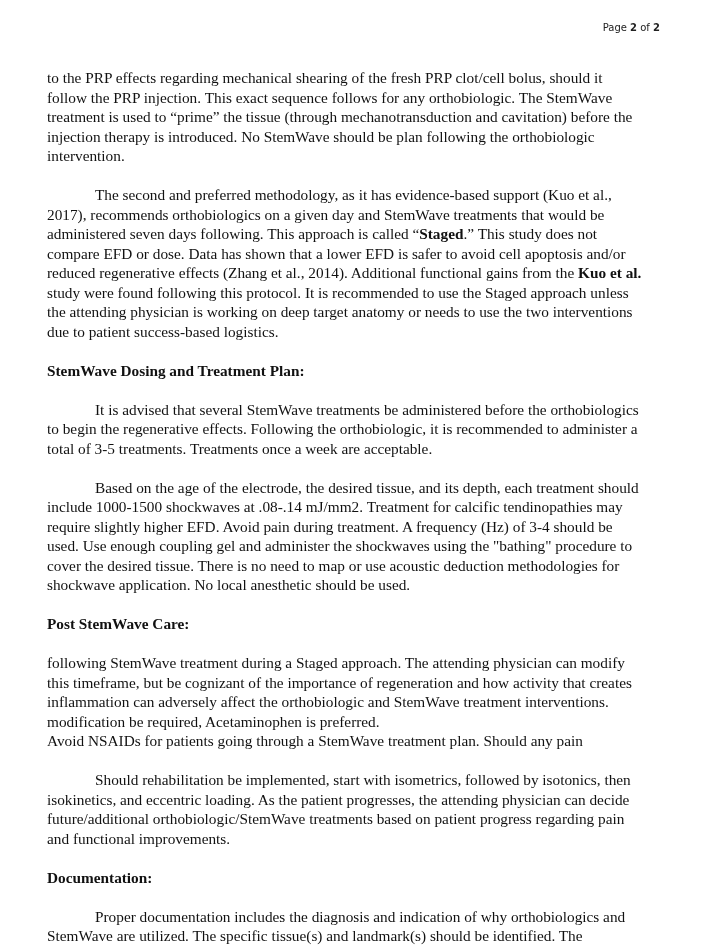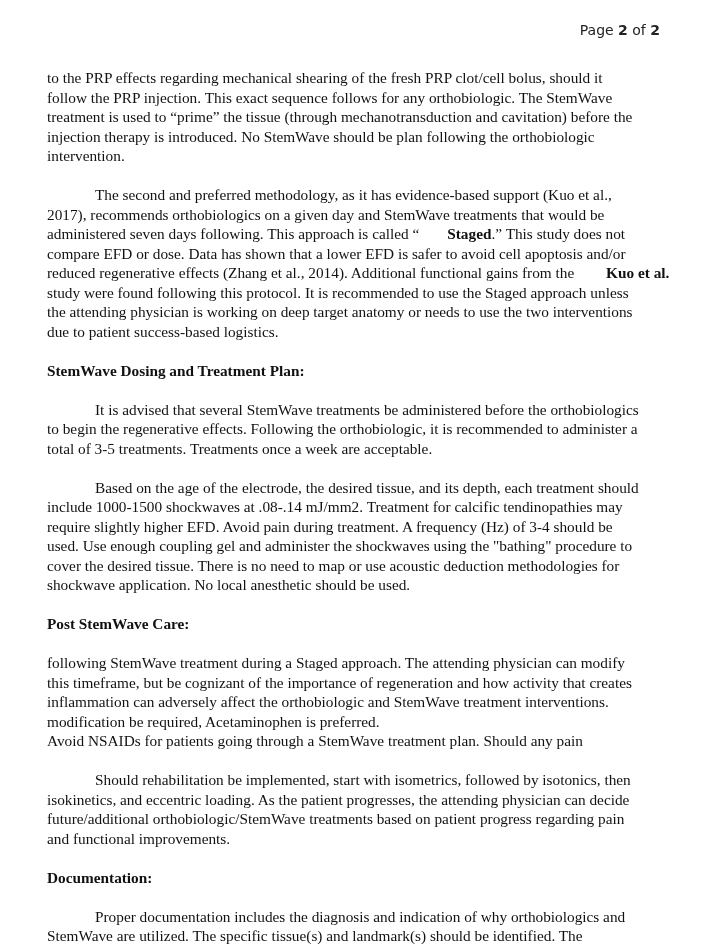--- a/index.html
+++ b/index.html
@@ -1,31 +1,31 @@
 <!DOCTYPE html>
 <html><head>
   <meta charset="utf-8">
   <style>
     html, body { margin: 0; padding: 0; background: #ffffff; }
     body { width: 704px; height: 950px; position: relative; overflow: hidden; color: #111; }
     .header {
       position: absolute; top: 22px; right: 44px;
-      font-family: "DejaVu Sans", sans-serif; font-size: 14px; color: #222;
+      font-family: "DejaVu Sans", sans-serif; font-size: 10px; color: #222;
     }
     .header b { font-weight: bold; }
     .page {
       position: absolute; left: 47px; top: 68px; width: 630px;
       font-family: "Liberation Serif", serif; font-size: 15.3px; line-height: 19.5px;
       color: #111;
     }
     .para { margin: 0 0 19.5px 0; white-space: nowrap; }
     .line { display: block; }
     .indent { padding-left: 48px; }
     .heading { font-weight: bold; margin: 0 0 19.5px 0; }
-    .bold { font-weight: bold; margin-left: 28px; }
+    .bold { font-weight: bold; }
   </style>
 </head>
 <body>
 
 <div class="header">
   <span>Page </span><b>2</b><span> of </span><b>2</b>
 </div>
 
 <div class="page">
 

